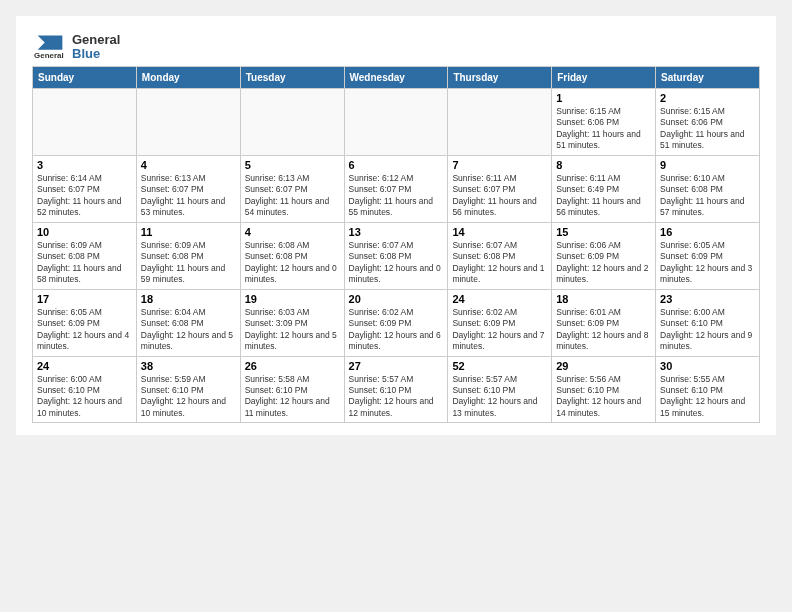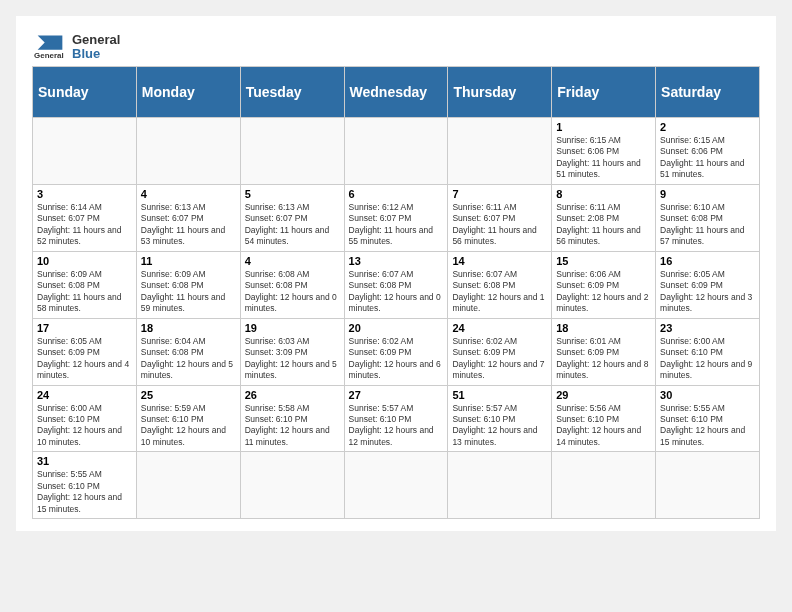--- a/index.html
+++ b/index.html
@@ -54,22 +54,22 @@
     }
     table {
       width: 100%;
       border-collapse: collapse;
       font-size: 9.5px;
     }
     thead tr th {
       background: #2E6DA4;
       color: #fff;
       text-align: left;
-      padding: 17px 5px;
-      font-size: 14px;
+      padding: 5px 5px;
+      font-size: 10px;
       font-weight: bold;
       border: 1px solid #ccc;
     }
     tbody tr td {
       border: 1px solid #ccc;
       vertical-align: top;
       padding: 3px 4px;
       width: calc(100% / 7);
       min-height: 70px;
       background: #fff;
@@ -178,21 +178,21 @@
           </td>
           <td>
             <span class="day-number">7</span>
             <div class="day-info">Sunrise: 6:11 AM
 Sunset: 6:07 PM
 Daylight: 11 hours and 56 minutes.</div>
           </td>
           <td>
             <span class="day-number">8</span>
             <div class="day-info">Sunrise: 6:11 AM
-Sunset: 2:08 PM
+Sunset: 6:49 PM
 Daylight: 11 hours and 56 minutes.</div>
           </td>
           <td>
             <span class="day-number">9</span>
             <div class="day-info">Sunrise: 6:10 AM
 Sunset: 6:08 PM
 Daylight: 11 hours and 57 minutes.</div>
           </td>
         </tr>
         <tr>
@@ -284,65 +284,51 @@
           </td>
         </tr>
         <tr>
           <td>
             <span class="day-number">24</span>
             <div class="day-info">Sunrise: 6:00 AM
 Sunset: 6:10 PM
 Daylight: 12 hours and 10 minutes.</div>
           </td>
           <td>
-            <span class="day-number">25</span>
+            <span class="day-number">38</span>
             <div class="day-info">Sunrise: 5:59 AM
 Sunset: 6:10 PM
 Daylight: 12 hours and 10 minutes.</div>
           </td>
           <td>
             <span class="day-number">26</span>
             <div class="day-info">Sunrise: 5:58 AM
 Sunset: 6:10 PM
 Daylight: 12 hours and 11 minutes.</div>
           </td>
           <td>
             <span class="day-number">27</span>
             <div class="day-info">Sunrise: 5:57 AM
 Sunset: 6:10 PM
 Daylight: 12 hours and 12 minutes.</div>
           </td>
           <td>
-            <span class="day-number">51</span>
+            <span class="day-number">52</span>
             <div class="day-info">Sunrise: 5:57 AM
 Sunset: 6:10 PM
 Daylight: 12 hours and 13 minutes.</div>
           </td>
           <td>
             <span class="day-number">29</span>
             <div class="day-info">Sunrise: 5:56 AM
 Sunset: 6:10 PM
 Daylight: 12 hours and 14 minutes.</div>
           </td>
           <td>
             <span class="day-number">30</span>
             <div class="day-info">Sunrise: 5:55 AM
 Sunset: 6:10 PM
 Daylight: 12 hours and 15 minutes.</div>
           </td>
-        </tr>
-        <tr>
-          <td>
-            <span class="day-number">31</span>
-            <div class="day-info">Sunrise: 5:55 AM
-Sunset: 6:10 PM
-Daylight: 12 hours and 15 minutes.</div>
-          </td>
-          <td class="empty"></td>
-          <td class="empty"></td>
-          <td class="empty"></td>
-          <td class="empty"></td>
-          <td class="empty"></td>
-          <td class="empty"></td>
         </tr>
       </tbody>
   </table>
 </div>
 
 </body></html>

